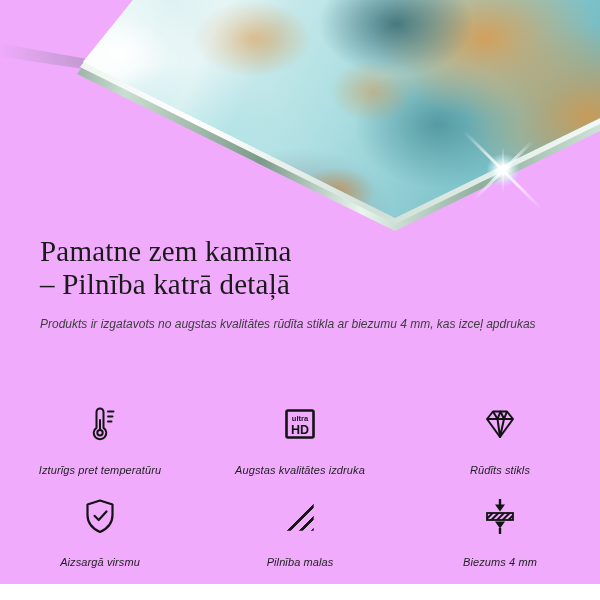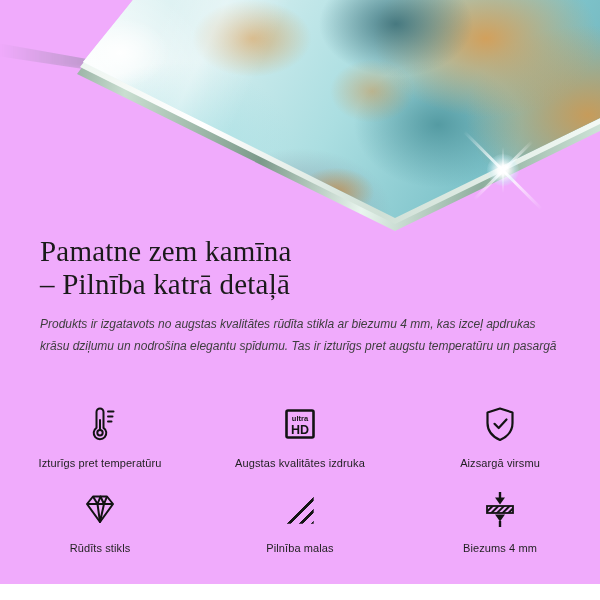--- a/index.html
+++ b/index.html
@@ -52,21 +52,21 @@
   .heading{position:absolute;left:40px;top:235px;font-family:"Liberation Serif",serif;
     font-size:29px;line-height:33px;color:#1a1a1a;font-weight:500;letter-spacing:0.2px;}
   .para{position:absolute;left:40px;top:314px;font-size:12px;line-height:21.5px;color:#3e3e3e;font-style:italic;}
   .para div{white-space:nowrap;}
 
   
   .features{position:absolute;left:0;top:404px;width:600px;display:grid;
     grid-template-columns:repeat(3,200px);row-gap:20px;justify-items:center;}
   .feature{display:flex;flex-direction:column;align-items:center;}
   .feature .icon{height:44px;display:flex;align-items:flex-start;justify-content:flex-end;}
-  .feature .label{margin-top:9px;font-size:11px;color:#1f1f1f;letter-spacing:0.1px;}
+  .feature .label{margin-top:16px;font-size:11px;color:#1f1f1f;letter-spacing:0.1px;font-style:italic;}
   .stripes{width:36px;height:36px;margin-top:3px;
     background:repeating-linear-gradient(135deg,#151515 0 3px,transparent 3px 8.5px);
     clip-path:polygon(88% 8%,88% 88%,4% 88%);}
   svg{display:block;}
   svg text{font-family:"Liberation Sans",sans-serif;font-weight:bold;fill:#131313;}
 </style>
 </head>
 <body>
 
 <div class="page">
@@ -84,21 +84,20 @@
     </div>
   </div>
 
   <div class="heading">
     <div>Pamatne zem kamīna</div>
     <div>– Pilnība katrā detaļā</div>
   </div>
 
   <div class="para">
     <div>Produkts ir izgatavots no augstas kvalitātes rūdīta stikla ar biezumu 4 mm, kas izceļ apdrukas</div>
-    <div>krāsu dziļumu un nodrošina elegantu spīdumu. Tas ir izturīgs pret augstu temperatūru un pasargā</div>
   </div>
 
   <div class="features">
 
     <div class="feature">
       <div class="icon">
         <svg width="40" height="40" viewBox="0 0 40 40" fill="none" stroke="#131313" stroke-width="2" stroke-linecap="round">
           <path d="M16.5 23.8 V8 a3.5 3.5 0 0 1 7 0 v15.8 a6.3 6.3 0 1 1 -7 0"></path>
           <circle cx="20" cy="28.8" r="2.7"></circle>
           <line x1="20" y1="25.6" x2="20" y2="16"></line>
@@ -116,38 +115,38 @@
           <rect x="6.5" y="6.5" width="27" height="27" rx="1.5" fill="none" stroke="#131313" stroke-width="2.6"></rect>
           <text x="20" y="17" font-size="7.5" text-anchor="middle">ultra</text>
           <text x="20" y="29.5" font-size="12.5" text-anchor="middle">HD</text>
         </svg>
       </div>
       <div class="label">Augstas kvalitātes izdruka</div>
     </div>
 
     <div class="feature">
       <div class="icon">
-        <svg width="40" height="40" viewBox="0 0 40 40" fill="none" stroke="#131313" stroke-width="2.2" stroke-linecap="round" stroke-linejoin="round">
-          <path d="M20 4.5 L32.5 8.5 v10.5 c0 8.7 -5.7 13.9 -12.5 17 c-6.8 -3.1 -12.5 -8.3 -12.5 -17 V8.5 Z"></path>
-          <path d="M14.5 19.8 l4.2 4.2 L26.5 15.5"></path>
-        </svg>
-      </div>
-      <div class="label">Aizsargā virsmu</div>
-    </div>
-
-    <div class="feature">
-      <div class="icon">
         <svg width="40" height="40" viewBox="0 0 40 40" fill="none" stroke="#131313" stroke-width="2" stroke-linejoin="round">
           <path d="M13 7.5 h14 l6 7.5 L20 33 L7 15 Z"></path>
           <path d="M7 15 h26"></path>
           <path d="M13 7.5 L17.5 15 L20.5 7.5 L24 15 L27 7.5"></path>
           <path d="M17.5 15 L20 33 L24 15"></path>
         </svg>
       </div>
       <div class="label">Rūdīts stikls</div>
+    </div>
+
+    <div class="feature">
+      <div class="icon">
+        <svg width="40" height="40" viewBox="0 0 40 40" fill="none" stroke="#131313" stroke-width="2.2" stroke-linecap="round" stroke-linejoin="round">
+          <path d="M20 4.5 L32.5 8.5 v10.5 c0 8.7 -5.7 13.9 -12.5 17 c-6.8 -3.1 -12.5 -8.3 -12.5 -17 V8.5 Z"></path>
+          <path d="M14.5 19.8 l4.2 4.2 L26.5 15.5"></path>
+        </svg>
+      </div>
+      <div class="label">Aizsargā virsmu</div>
     </div>
 
     <div class="feature">
       <div class="icon">
         <div class="stripes"></div>
       </div>
       <div class="label">Pilnība malas</div>
     </div>
 
     <div class="feature">

